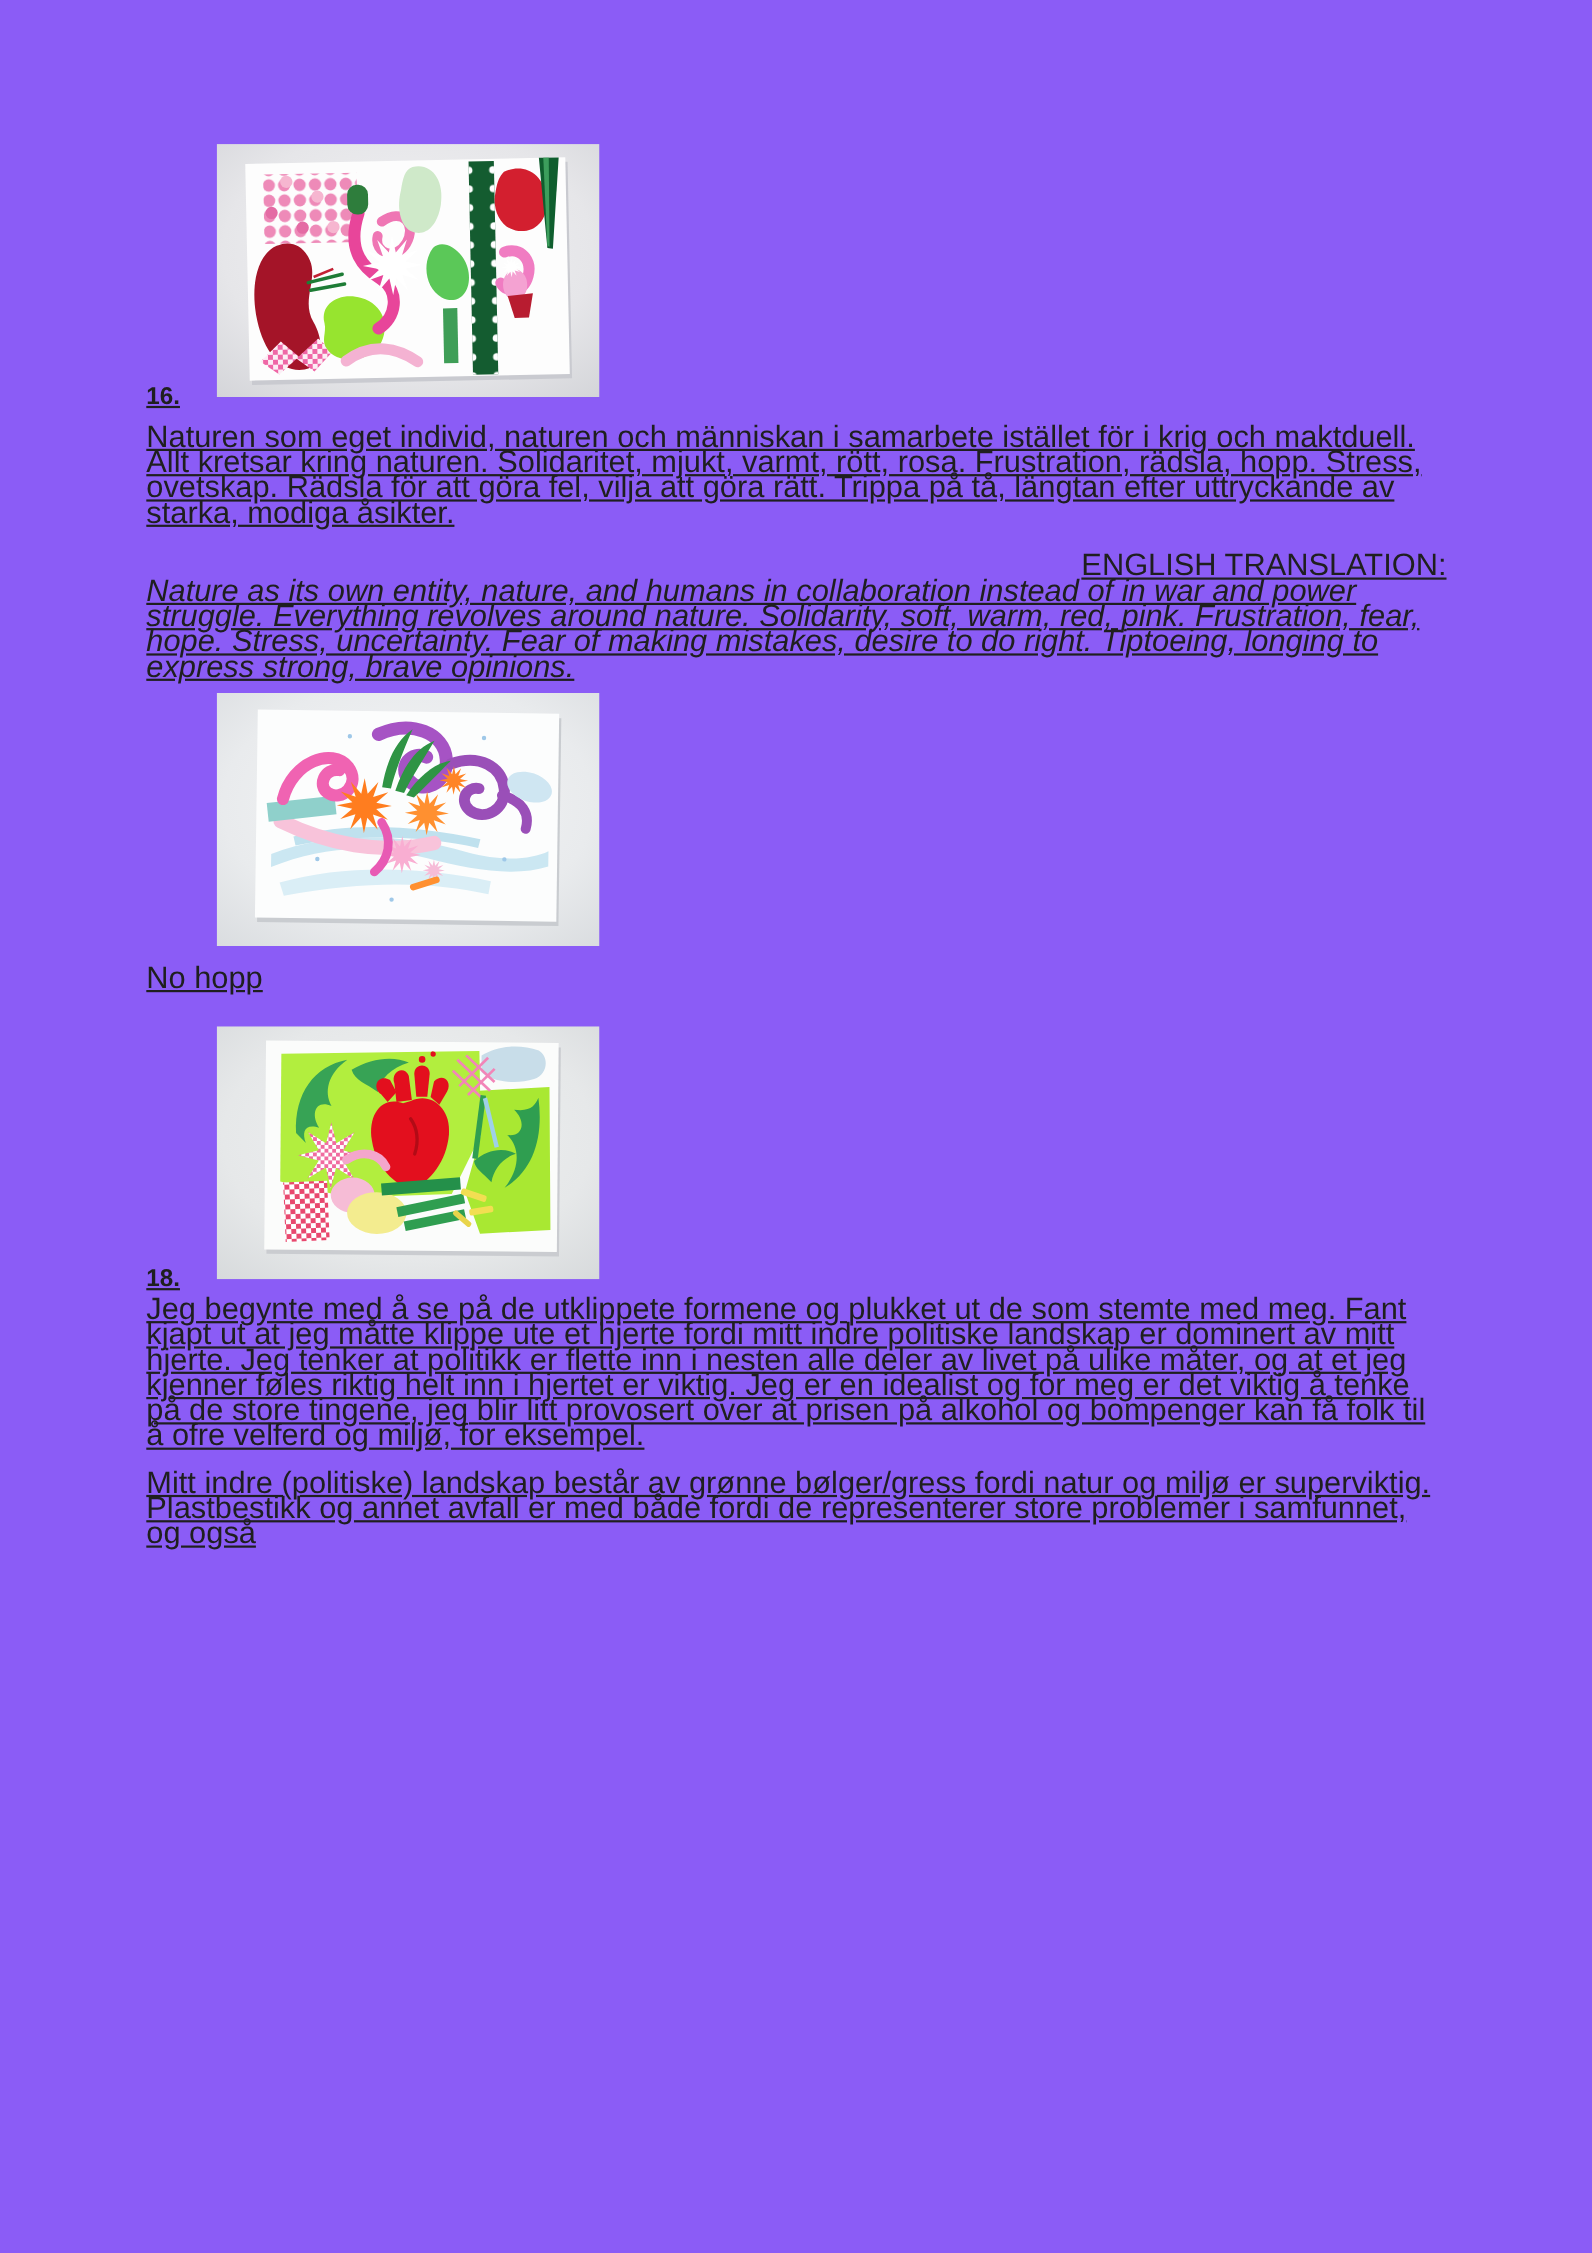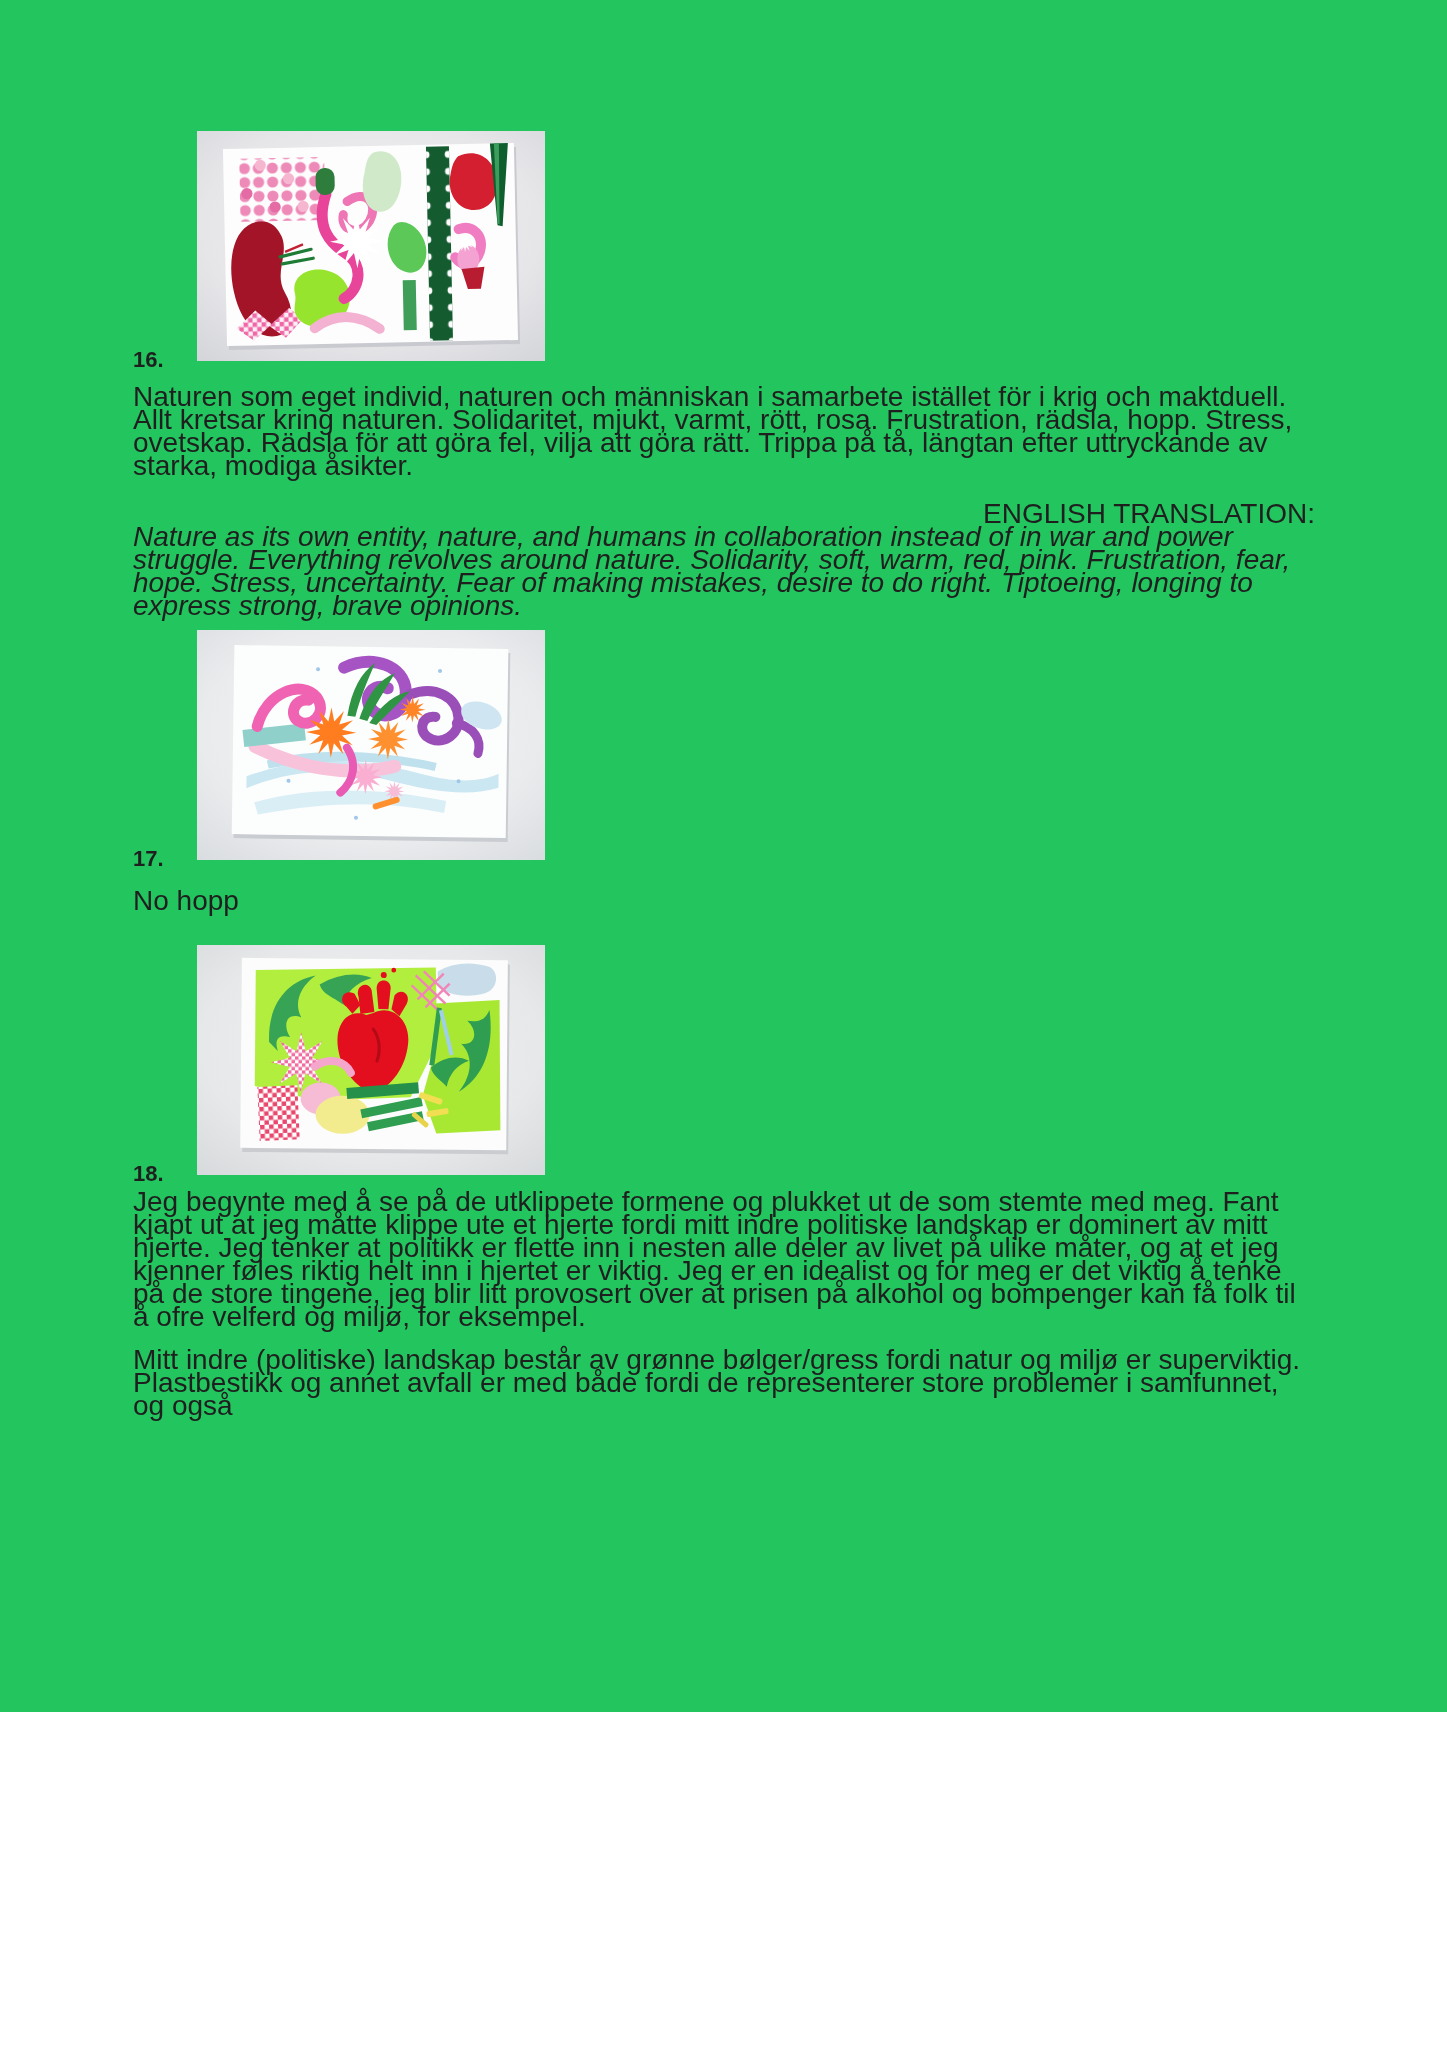--- a/index.html
+++ b/index.html
@@ -2,21 +2,21 @@
 <html><head>
 <meta charset="utf-8">
 <style>
   * { margin:0; padding:0; box-sizing:border-box; }
   html,body { background:#ffffff; }
   body {
     width:1447px; height:2048px;
     font-family:"Liberation Sans","DejaVu Sans",sans-serif;
     color:#1f1f1f;
   }
-  .page { position:relative; width:1447px; height:1712px; background:#22c55e; overflow:hidden; }
+  .page { position:relative; width:1447px; height:2048px; background:#8b5cf6; overflow:hidden;text-decoration:underline; }
   .content { padding-left:133px; padding-right:132px; }
   .body-text { font-size:28px; line-height:23px; }
   .fig-label { font-size:22px; line-height:27px; font-weight:700; }
   .italic { font-style:italic; }
   figure.photo { display:block; width:348px; height:230px; margin-left:64px; }
   figure.photo svg { display:block; width:348px; height:230px; }
   .m-photo1 { margin-top:131px; }
   .pull-up { margin-top:-15px; }
   .m-para16 { margin-top:12px; }
   .m-heading { margin-top:25px;text-align:right; }
@@ -142,21 +142,20 @@
             <circle cx="120" cy="40" r="2"></circle>
               <circle cx="242" cy="40" r="2"></circle>
             <circle cx="92" cy="152" r="2"></circle>
               <circle cx="262" cy="150" r="2"></circle>
             <circle cx="160" cy="188" r="2"></circle>
           </g>
         </g>
       </svg>
     </figure>
 
-    <p class="fig-label pull-up">17.</p>
     <p class="body-text m-notext">No hopp</p>
 
     <figure class="photo m-photo3">
       <svg viewBox="0 0 348 230" role="img">
         <defs>
           <radialGradient id="bg18" cx="50%" cy="44%" r="78%">
             <stop offset="0%" stop-color="#f0f1f2"></stop>
             <stop offset="62%" stop-color="#e6e8e9"></stop>
             <stop offset="100%" stop-color="#d5d8da"></stop>
           </radialGradient>

